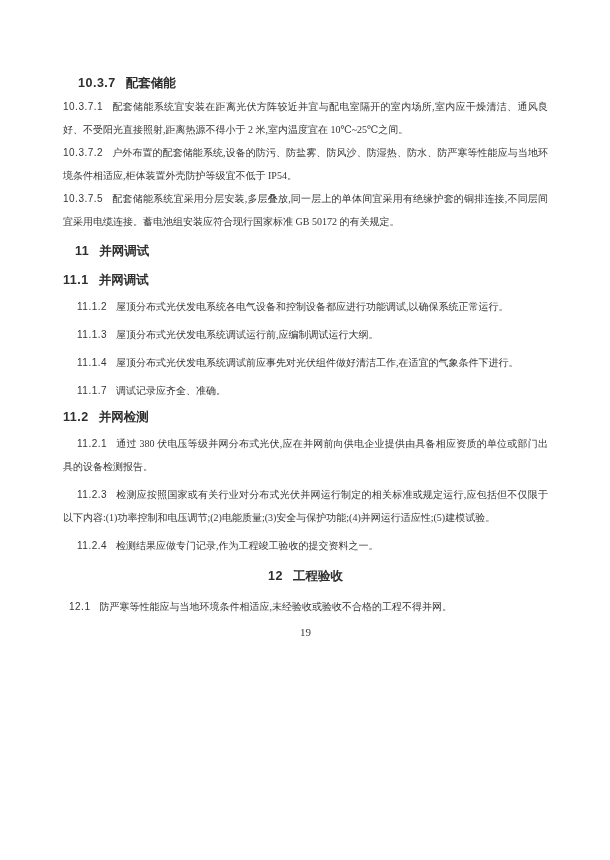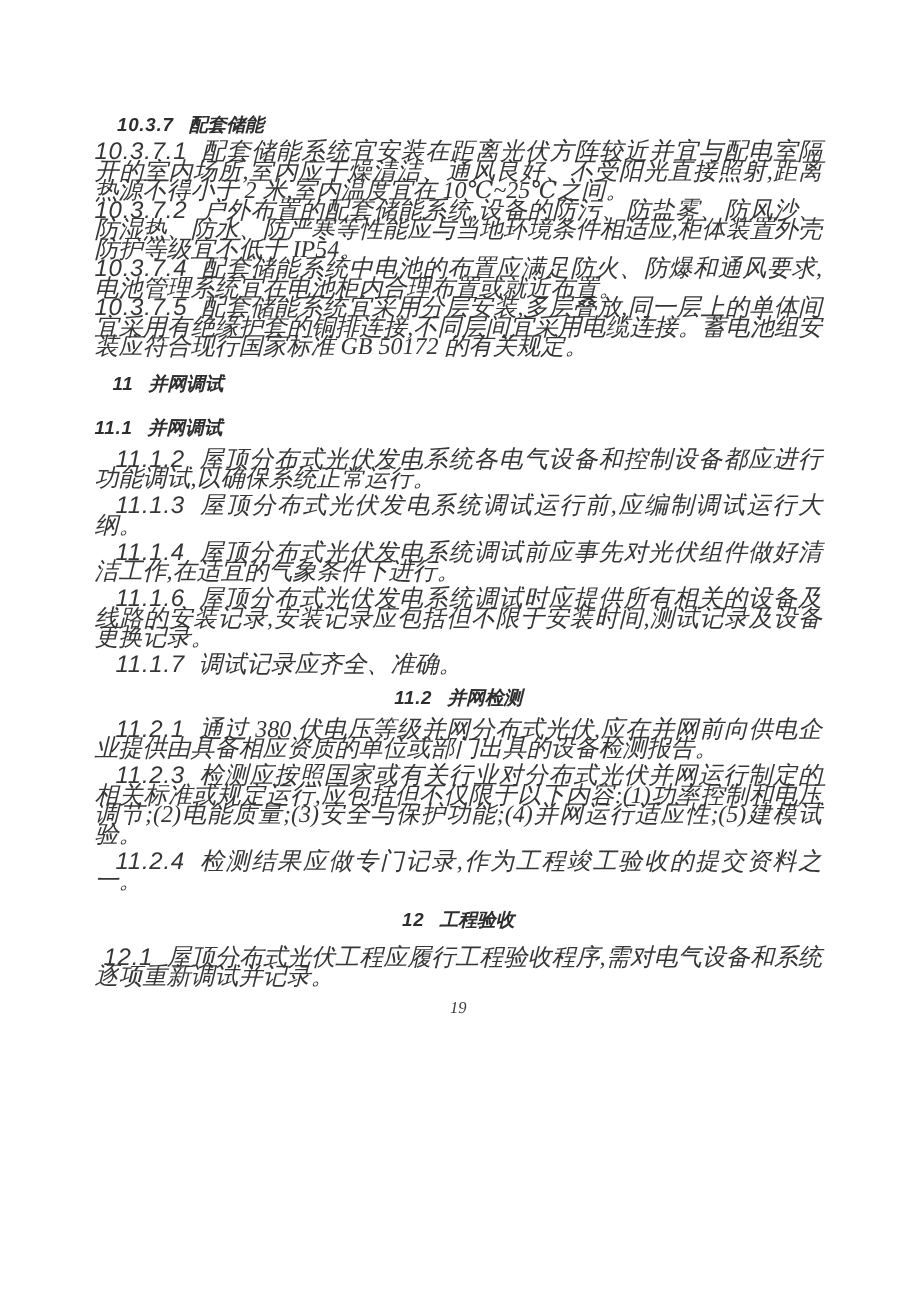--- a/index.html
+++ b/index.html
@@ -7,39 +7,38 @@
     width: 610px; height: 860px;
     background: #ffffff;
     font-family: "Liberation Serif", "DejaVu Serif", serif;
     color: #363636;
     overflow: hidden;
   }
   .page {
     box-sizing: border-box;
     width: 610px; height: 860px;
     padding: 74px 62px 0 63px;
-    font-style: italic;
   }
   .h {
     font-family: "Liberation Sans", "DejaVu Sans", sans-serif;
     font-weight: bold;
     font-size: 12.5px;
     line-height: 19px;
     margin: 0;
     color: #2e2e2e;
   }
   .h .num { margin-right: 10px; letter-spacing: 0.5px; }
   .h-sub337 { margin-left: 15px; margin-bottom: 2px; }
   .sec11  { margin-top: 9px; margin-left: 12px; }
   .sec111 { margin-top: 10px; }
-  .sec112 { margin-top: 6px; text-align: center; }
+  .sec112 { margin-top: 6px; }
   .sec12  { margin-top: 10px; text-align: center; }
   .clause {
-    font-size: 16px;
-    line-height: 13px;
+    font-size: 10px;
+    line-height: 23px;
     margin: 0;
     text-align: justify;
   }
   .clause .num {
     font-family: "Liberation Sans", "DejaVu Sans", sans-serif;
     letter-spacing: 0.5px;
     margin-right: 9px;
     white-space: nowrap;
   }
   .c-gap    { margin-top: 5px; }
@@ -55,38 +54,36 @@
 </style>
 </head>
 <body>
 
 <div class="page">
 
   <h3 class="h h-sub337"><span class="num">10.3.7</span><span>配套储能</span></h3>
 
   <p class="clause"><span class="num">10.3.7.1</span><span>配套储能系统宜安装在距离光伏方阵较近并宜与配电室隔开的室内场所,室内应干燥清洁、通风良好、不受阳光直接照射,距离热源不得小于 2 米,室内温度宜在 10℃~25℃之间。</span></p>
   <p class="clause"><span class="num">10.3.7.2</span><span>户外布置的配套储能系统,设备的防污、防盐雾、防风沙、防湿热、防水、防严寒等性能应与当地环境条件相适应,柜体装置外壳防护等级宜不低于 IP54。</span></p>
-  <p class="clause"><span class="num">10.3.7.4</span><span>配套储能系统中电池的布置应满足防火、防爆和通风要求,电池管理系统宜在电池柜内合理布置或就近布置。</span></p>
   <p class="clause"><span class="num">10.3.7.5</span><span>配套储能系统宜采用分层安装,多层叠放,同一层上的单体间宜采用有绝缘护套的铜排连接,不同层间宜采用电缆连接。蓄电池组安装应符合现行国家标准 GB 50172 的有关规定。</span></p>
 
   <h2 class="h sec11"><span class="num">11</span><span>并网调试</span></h2>
 
   <h3 class="h sec111"><span class="num">11.1</span><span>并网调试</span></h3>
 
   <p class="clause indent c-gap"><span class="num">11.1.2</span><span>屋顶分布式光伏发电系统各电气设备和控制设备都应进行功能调试,以确保系统正常运行。</span></p>
   <p class="clause indent c-gap"><span class="num">11.1.3</span><span>屋顶分布式光伏发电系统调试运行前,应编制调试运行大纲。</span></p>
   <p class="clause indent c-gap"><span class="num">11.1.4</span><span>屋顶分布式光伏发电系统调试前应事先对光伏组件做好清洁工作,在适宜的气象条件下进行。</span></p>
-  <p class="clause indent c-gap"><span class="num">11.1.6</span><span>屋顶分布式光伏发电系统调试时应提供所有相关的设备及线路的安装记录,安装记录应包括但不限于安装时间,测试记录及设备更换记录。</span></p>
   <p class="clause indent c-gap"><span class="num">11.1.7</span><span>调试记录应齐全、准确。</span></p>
 
   <h3 class="h sec112"><span class="num">11.2</span><span>并网检测</span></h3>
 
   <p class="clause indent c-gap"><span class="num">11.2.1</span><span>通过 380 伏电压等级并网分布式光伏,应在并网前向供电企业提供由具备相应资质的单位或部门出具的设备检测报告。</span></p>
   <p class="clause indent c-gap"><span class="num">11.2.3</span><span>检测应按照国家或有关行业对分布式光伏并网运行制定的相关标准或规定运行,应包括但不仅限于以下内容:(1)功率控制和电压调节;(2)电能质量;(3)安全与保护功能;(4)并网运行适应性;(5)建模试验。</span></p>
   <p class="clause indent c-gap"><span class="num">11.2.4</span><span>检测结果应做专门记录,作为工程竣工验收的提交资料之一。</span></p>
 
   <h2 class="h sec12"><span class="num">12</span><span>工程验收</span></h2>
 
-  <p class="clause indent-sm c121"><span class="num">12.1</span><span>屋顶分布式光伏工程应履行工程验收程序,需对电气设备和系统逐项重新调试并记录。</span></p>
+  <p class="clause indent-sm c121"><span class="num">12.1</span><span>防严寒等性能应与当地环境条件相适应,未经验收或验收不合格的工程不得并网。</span></p>
 
   <div class="page-number">19</div>
 
 </div>
 
 </body></html>

